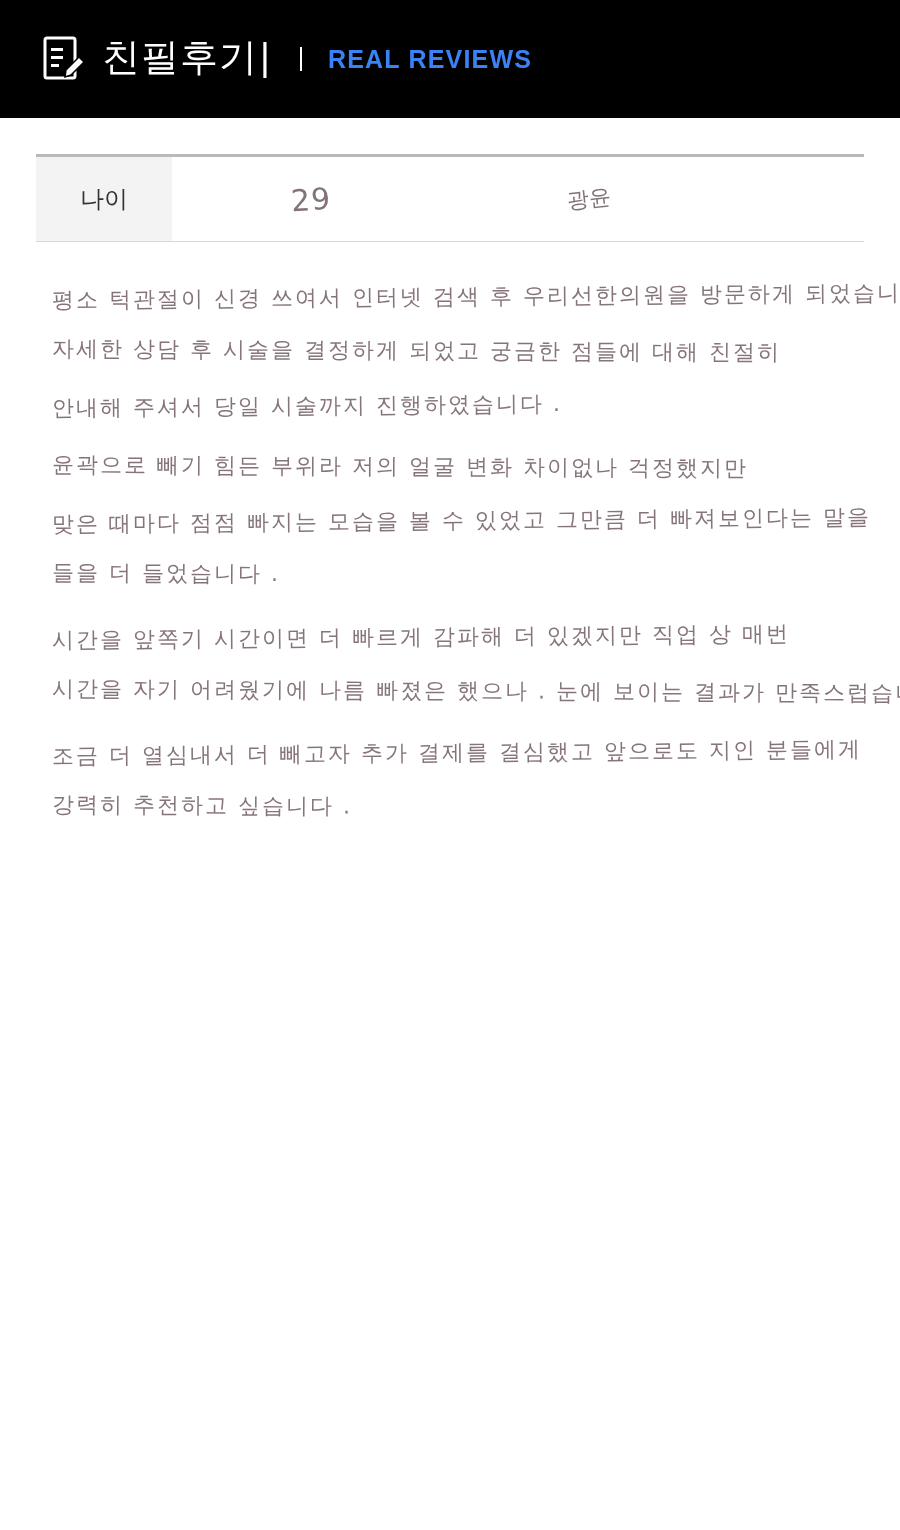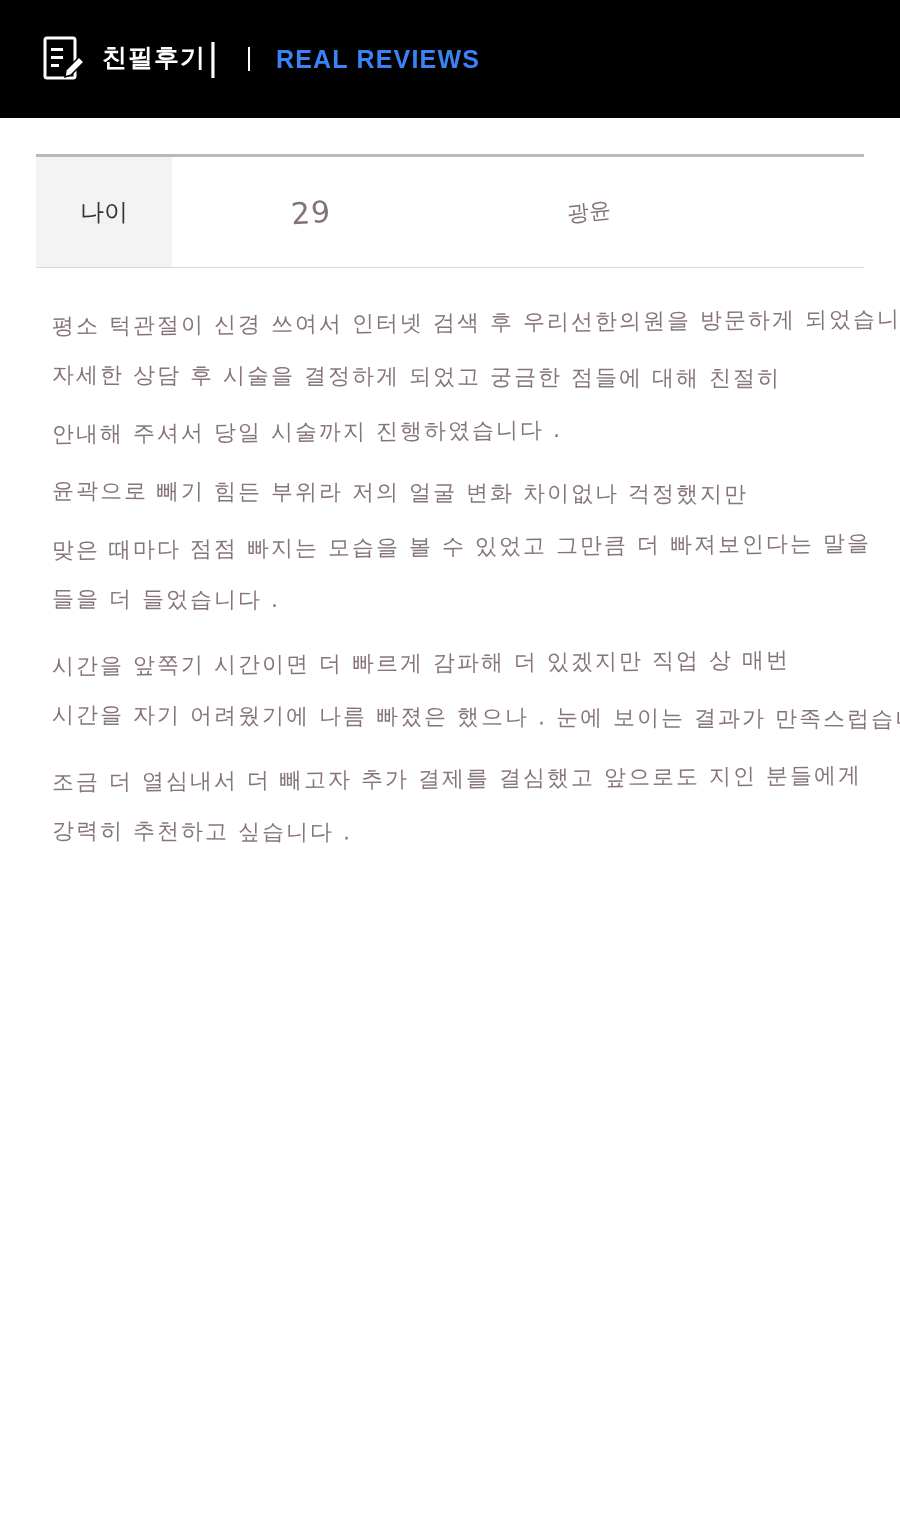--- a/index.html
+++ b/index.html
@@ -27,23 +27,23 @@
   .header-logo-icon {
     width: 44px;
     height: 48px;
     position: relative;
     flex: 0 0 auto;
     margin-right: 16px;
   }
   .header-logo-icon svg { display: block; }
   .header-title-ko {
     color: #ffffff;
-    font-size: 25px;
+    font-size: 38px;
     letter-spacing: 1px;
-    font-weight: 700;
+    font-weight: 400;
     white-space: nowrap;
     line-height: 1;
     padding-bottom: 4px;
   }
   .header-divider-bar {
     color: #ffffff;
     font-size: 38px;
     margin: 0 2px 0 2px;
     line-height: 1;
     padding-bottom: 4px;
@@ -67,21 +67,21 @@
   .info-wrap {
     padding: 0 36px;
     box-sizing: border-box;
   }
   .info-table {
     width: 828px;
     border-top: 3px solid #b9b9b9;
     border-bottom: 1px solid #d8d8d8;
     display: flex;
     margin-top: 36px;
-    height: 114px;
+    height: 88px;
     box-sizing: border-box;
   }
   .info-cell {
     display: flex;
     align-items: center;
     justify-content: center;
     box-sizing: border-box;
     height: 100%;
   }
   .info-label {

